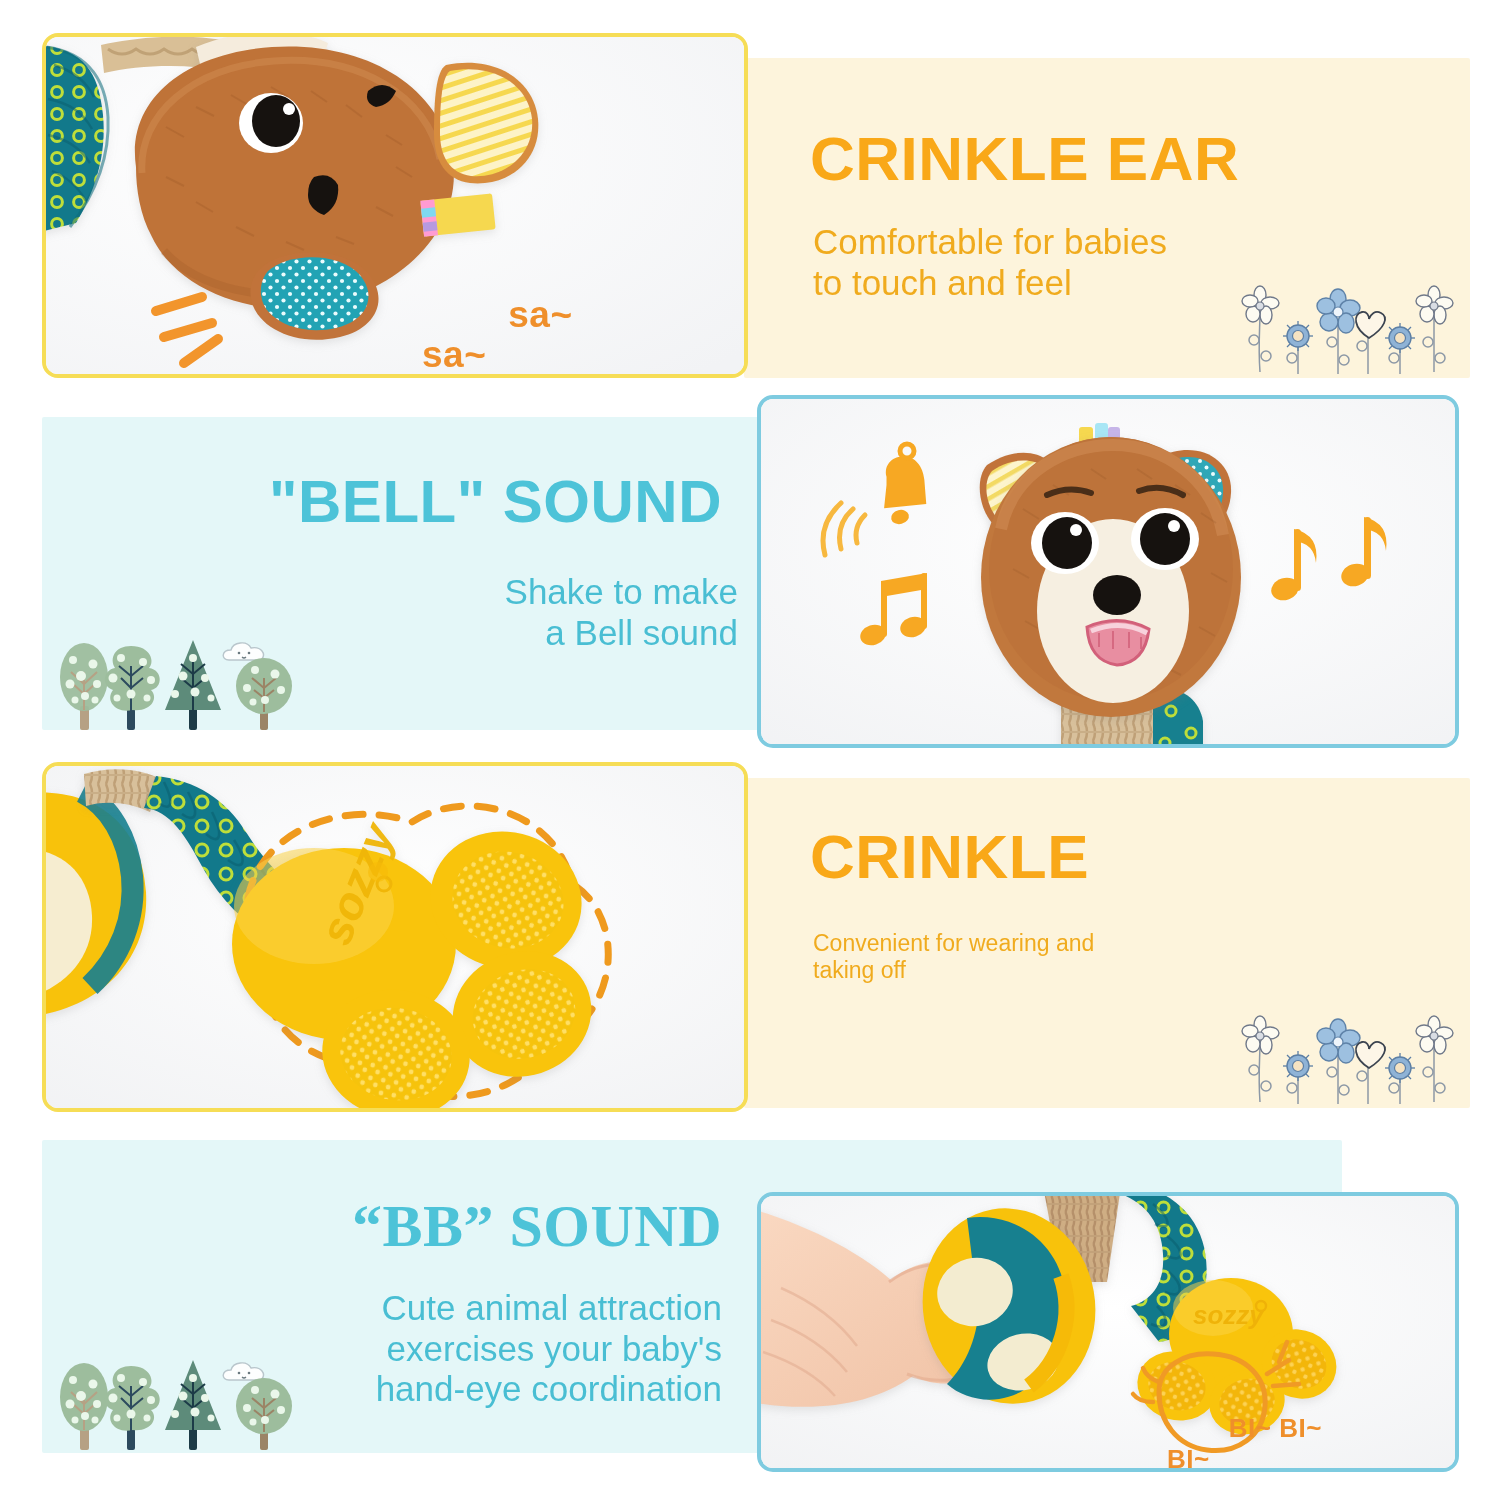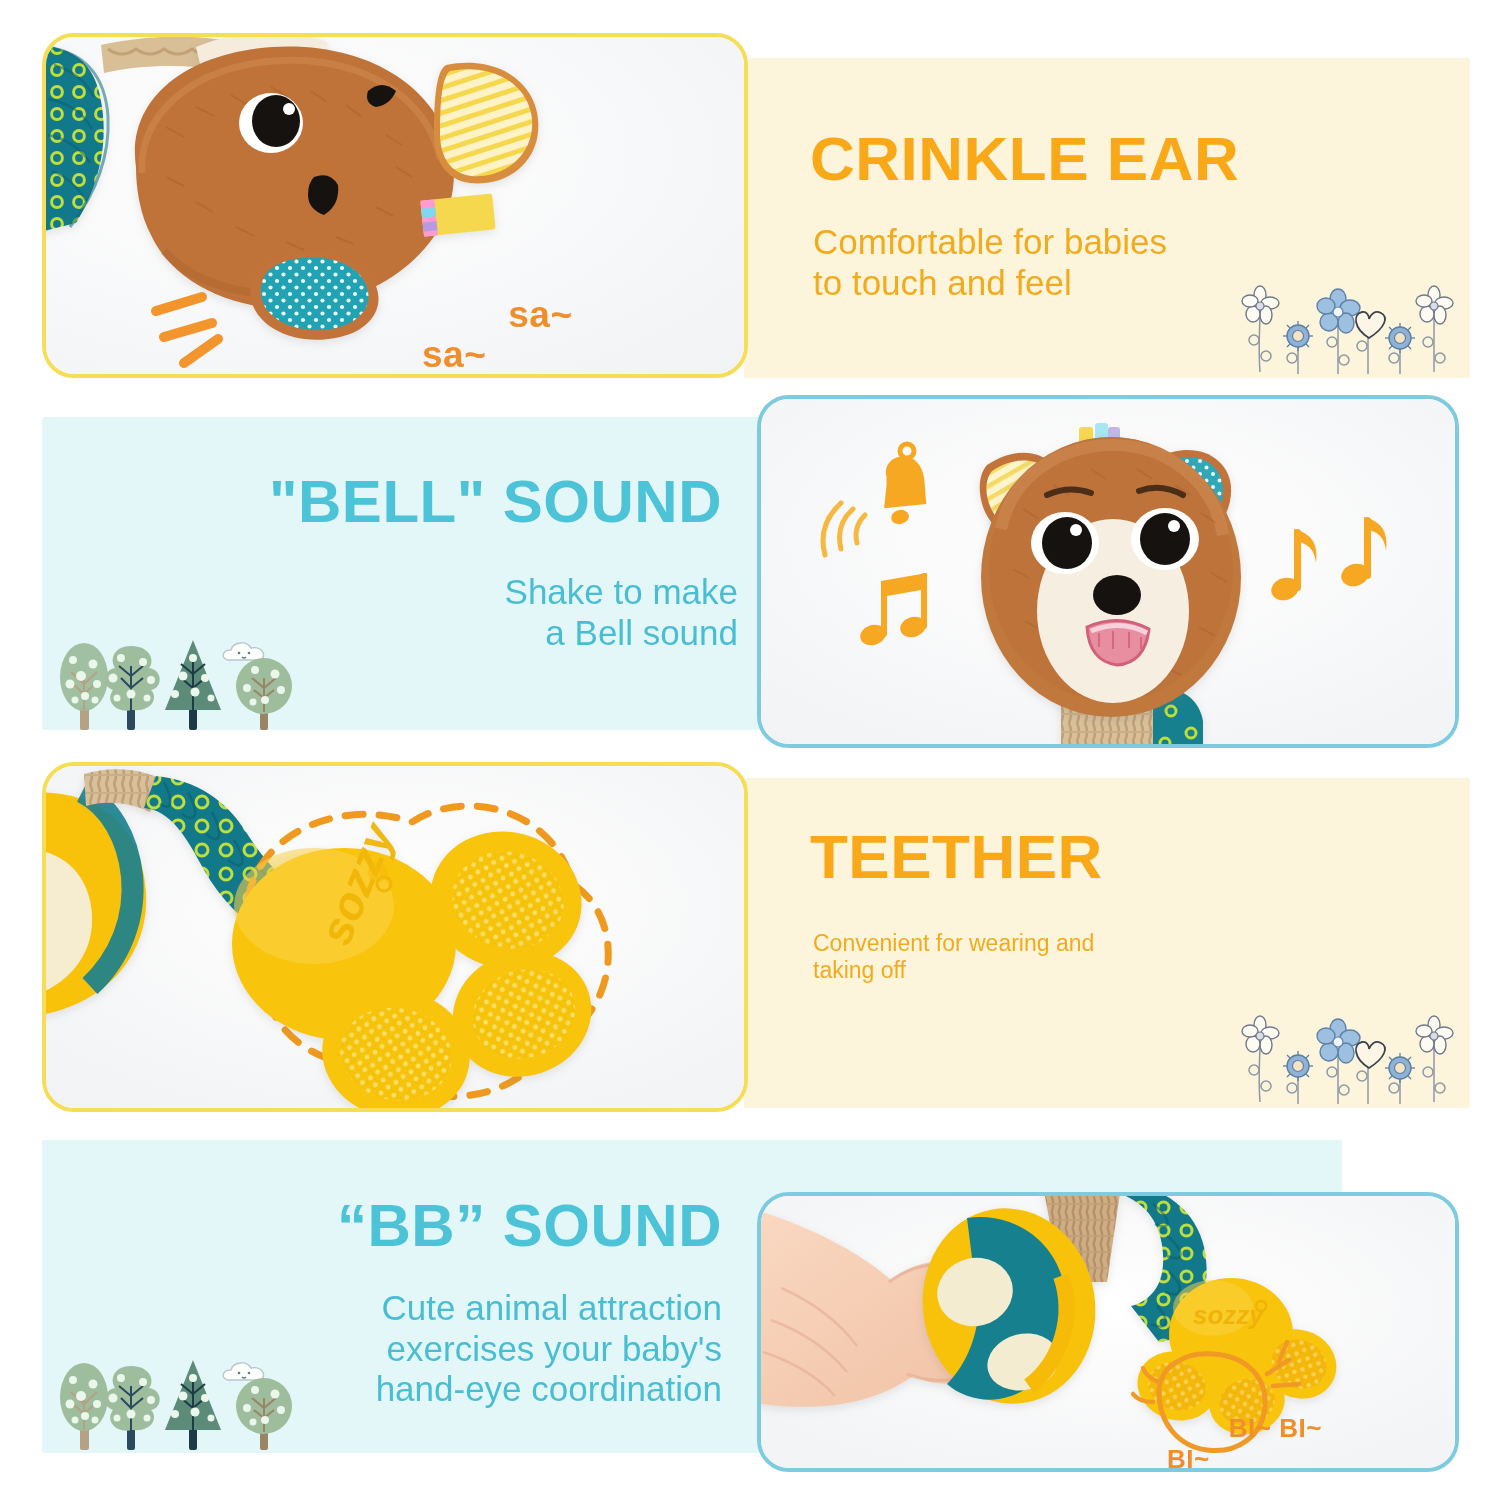--- a/index.html
+++ b/index.html
@@ -11,21 +11,21 @@
   }
   .page { position: relative; width: 1500px; height: 1500px; background: #fff; }
 
   
   .tint-block { position: absolute; }
   .cream { background: #fdf4dc; }
   .mint  { background: #e4f7f8; }
 
   .photo-card {
     position: absolute;
-    border-radius: 32px;
+    border-radius: 16px;
     background: #ffffff;
     overflow: hidden;
   }
   .photo-card.yellow { border: 4px solid #f6dd56; }
   .photo-card.blue   { border: 4px solid #7ecbe0; }
 
   .photo-inner { position: absolute; inset: 0; overflow: hidden; }
 
   
   .txt { position: absolute; }
@@ -538,21 +538,21 @@
           <text x="302" y="182" font-family="'Liberation Sans', sans-serif" font-size="46" font-style="italic" font-weight="bold" fill="#f0b608" transform="rotate(-68 302 182)" opacity="0.95">sozzy</text>
           <circle cx="338" cy="118" r="7" fill="none" stroke="#f0b608" stroke-width="3"></circle>
 
           <circle cx="332" cy="106" r="10" fill="#f6ba08" opacity="0.6"></circle>
         </g>
       </svg>
     </div>
   </div>
 
   <div class="txt" style="left:810px; top:826px;">
-    <div class="headline amber" style="font-size:62px;">TEETHER</div>
+    <div class="headline amber" style="font-size:62px;">CRINKLE</div>
   </div>
   <div class="txt sub amber" style="left:813px; top:930px; width:640px; font-size:23px; white-space:pre;">Convenient for wearing and
 taking off</div>
 
   <div class="flowers" style="left:1228px; top:1014px; width:232px; height:92px;">
     <svg viewBox="0 0 232 92" width="232" height="92" xmlns="http://www.w3.org/2000/svg">
       <g stroke="#8c98a6" stroke-width="1.5" fill="none">
         <path d="M32 88 C 30 62, 32 44, 32 28"></path>
         <path d="M70 90 C 70 74, 70 66, 70 58"></path>
         <path d="M110 90 C 110 66, 110 50, 110 36"></path>
@@ -628,21 +628,21 @@
             <ellipse cx="-7" cy="8" rx="7" ry="8"></ellipse>
           <ellipse cx="-10" cy="-5" rx="8" ry="6"></ellipse>
         </g>
         <circle r="4" fill="#d9dde4" stroke="#70798a" stroke-width="1.2"></circle>
       </g>
     </svg>
   </div>
 
   <div class="tint-block mint" style="left:42px; top:1140px; width:1300px; height:313px; border-radius:2px;"></div>
 
-  <div class="txt" style="left:0px; top:1196px; width:722px;">
+  <div class="txt" style="left:0px; top:1196px; width:722px;font-family:Liberation Serif, serif;">
     <div class="headline cyan right-align" style="font-size:60px;">“BB” SOUND</div>
   </div>
   <div class="txt sub cyan right-align" style="left:0px; top:1288px; width:722px; font-size:35px; white-space:pre;">Cute animal attraction
 exercises your baby's
 hand-eye coordination</div>
 
   <div class="trees" style="left:55px; top:1352px; width:242px; height:100px;">
     <svg viewBox="0 0 242 100" width="242" height="100" xmlns="http://www.w3.org/2000/svg">
       <g>
         <rect x="25" y="74" width="9" height="24" rx="2" fill="#b6a184"></rect>

